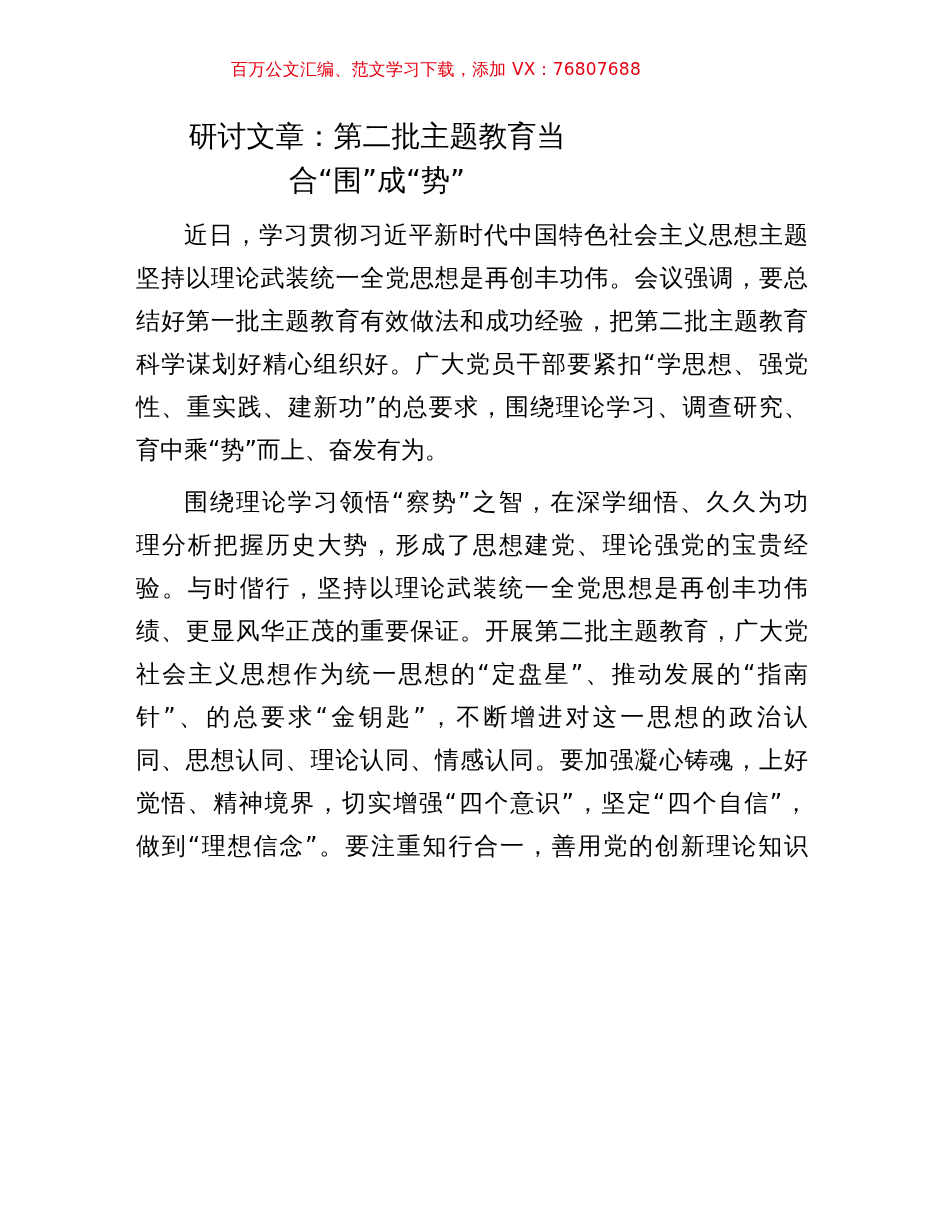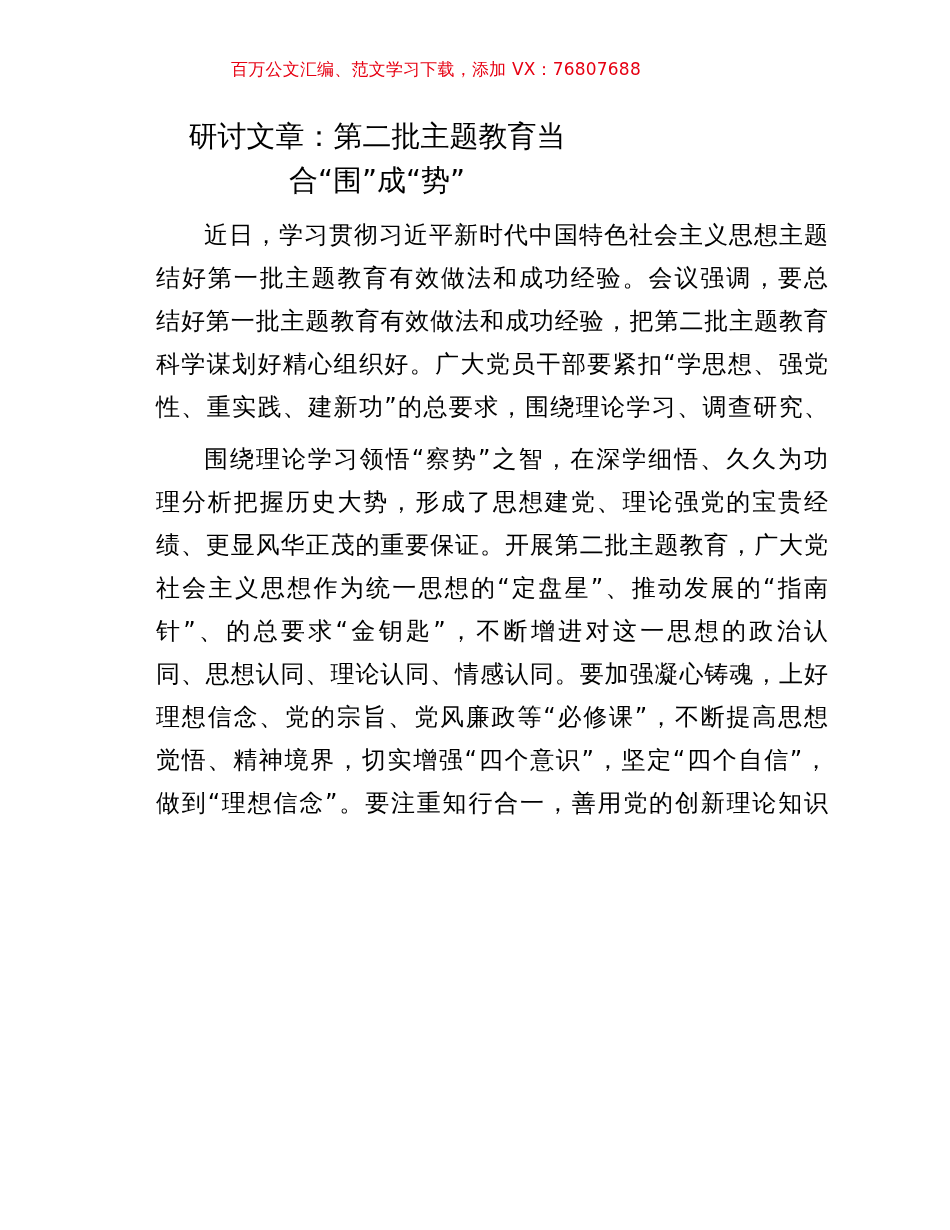--- a/index.html
+++ b/index.html
@@ -37,21 +37,21 @@
       font-weight: normal;
       color: #000;
       margin: 0;
     }
     .doc-title .line {
       display: block;
     }
     .body-text {
       position: absolute;
       top: 214px;
-      left: 156px;
+      left: 136px;
       width: 672px;
     }
     .para-line {
       font-size: 24px;
       height: 43px;
       line-height: 43px;
       white-space: nowrap;
       text-align: justify;
       text-align-last: justify;
       letter-spacing: 0;
@@ -72,30 +72,31 @@
 <div class="header-note">百万公文汇编、范文学习下载，添加 VX：76807688</div>
 
 <h1 class="doc-title">
   <span class="line">研讨文章：第二批主题教育当</span>
   <span class="line">合“围”成“势”</span>
 </h1>
 
 <div class="body-text">
   <div class="paragraph">
     <div class="para-line indent">近日，学习贯彻习近平新时代中国特色社会主义思想主题</div>
-    <div class="para-line">结好第一批主题教育有效做法和成功经验。会议强调，要总</div>
+    <div class="para-line">坚持以理论武装统一全党思想是再创丰功伟。会议强调，要总</div>
     <div class="para-line">结好第一批主题教育有效做法和成功经验，把第二批主题教育</div>
     <div class="para-line">科学谋划好精心组织好。广大党员干部要紧扣“学思想、强党</div>
     <div class="para-line">性、重实践、建新功”的总要求，围绕理论学习、调查研究、</div>
+    <div class="para-line last">育中乘“势”而上、奋发有为。</div>
   </div>
   <div class="para-gap"></div>
   <div class="paragraph">
     <div class="para-line indent">围绕理论学习领悟“察势”之智，在深学细悟、久久为功</div>
     <div class="para-line">理分析把握历史大势，形成了思想建党、理论强党的宝贵经</div>
+    <div class="para-line">验。与时偕行，坚持以理论武装统一全党思想是再创丰功伟</div>
     <div class="para-line">绩、更显风华正茂的重要保证。开展第二批主题教育，广大党</div>
     <div class="para-line">社会主义思想作为统一思想的“定盘星”、推动发展的“指南</div>
     <div class="para-line">针”、的总要求“金钥匙”，不断增进对这一思想的政治认</div>
     <div class="para-line">同、思想认同、理论认同、情感认同。要加强凝心铸魂，上好</div>
-    <div class="para-line">理想信念、党的宗旨、党风廉政等“必修课”，不断提高思想</div>
     <div class="para-line">觉悟、精神境界，切实增强“四个意识”，坚定“四个自信”，</div>
     <div class="para-line">做到“理想信念”。要注重知行合一，善用党的创新理论知识</div>
   </div>
 </div>
 
 </body></html>

